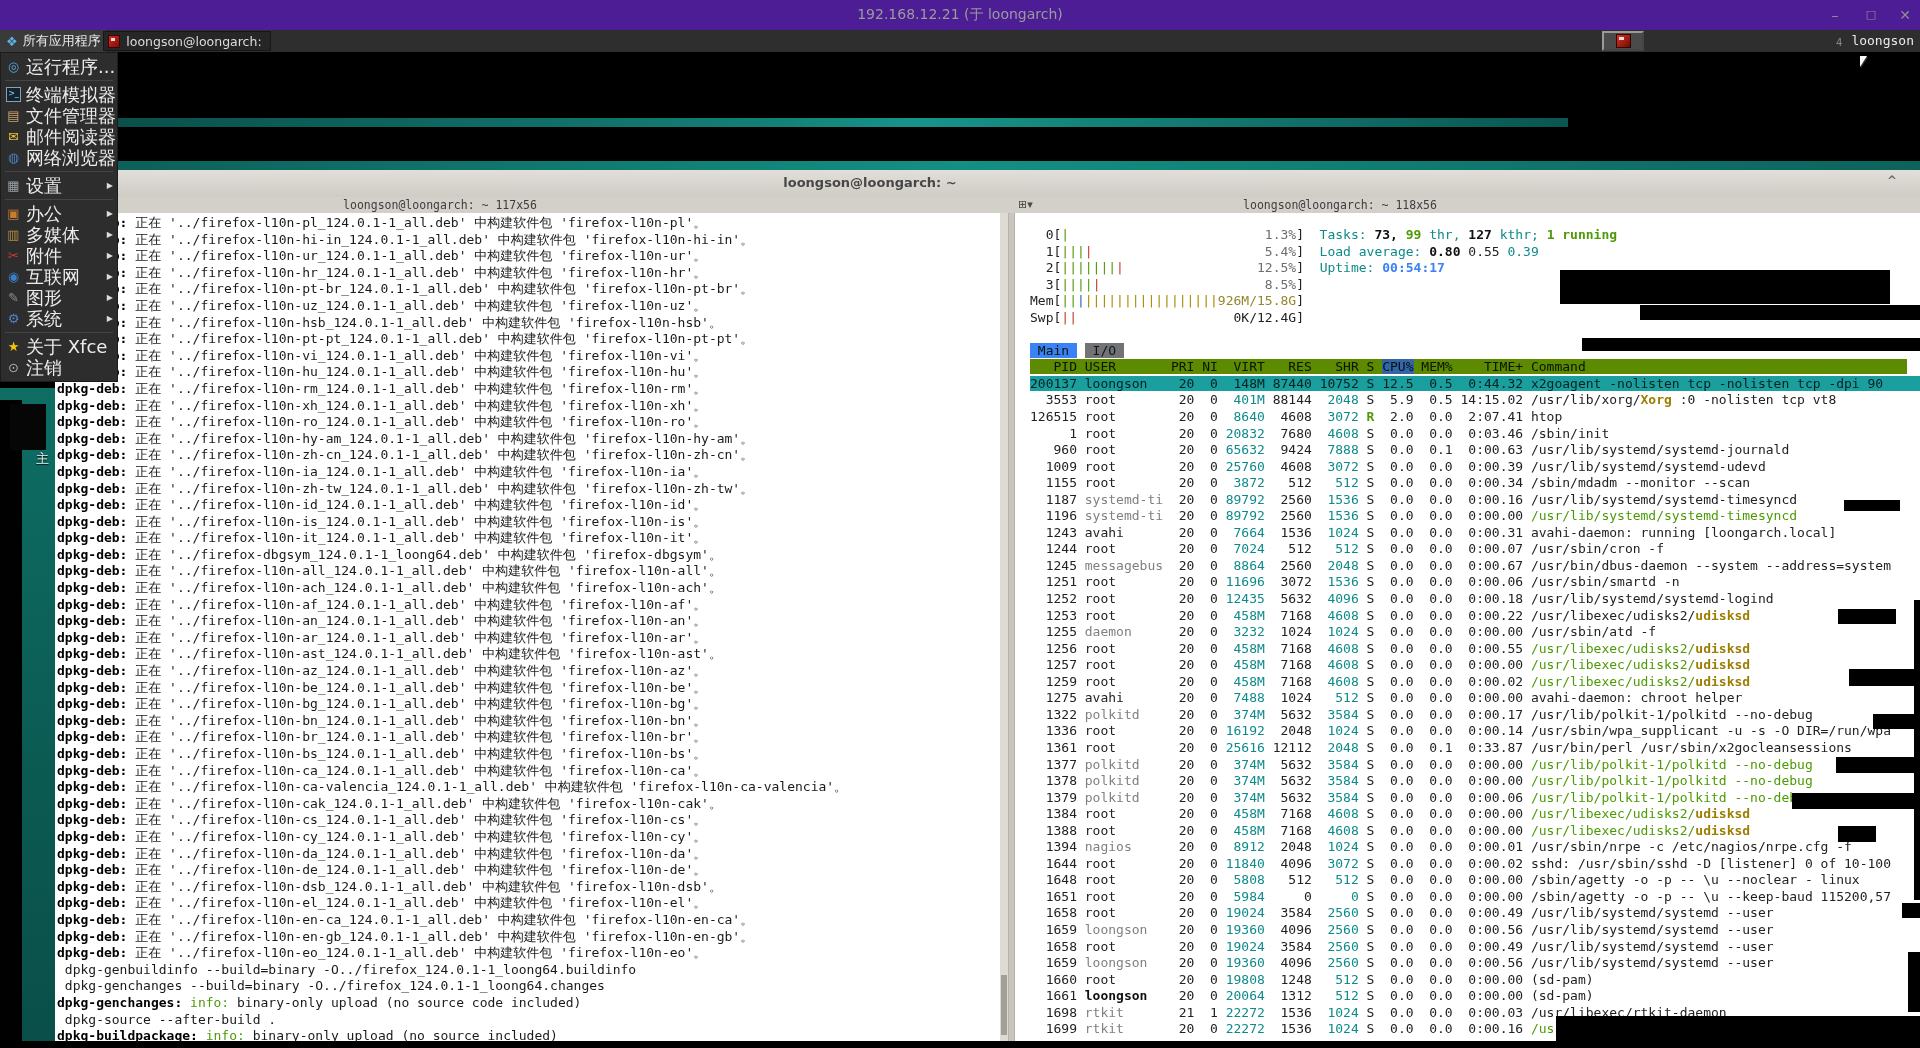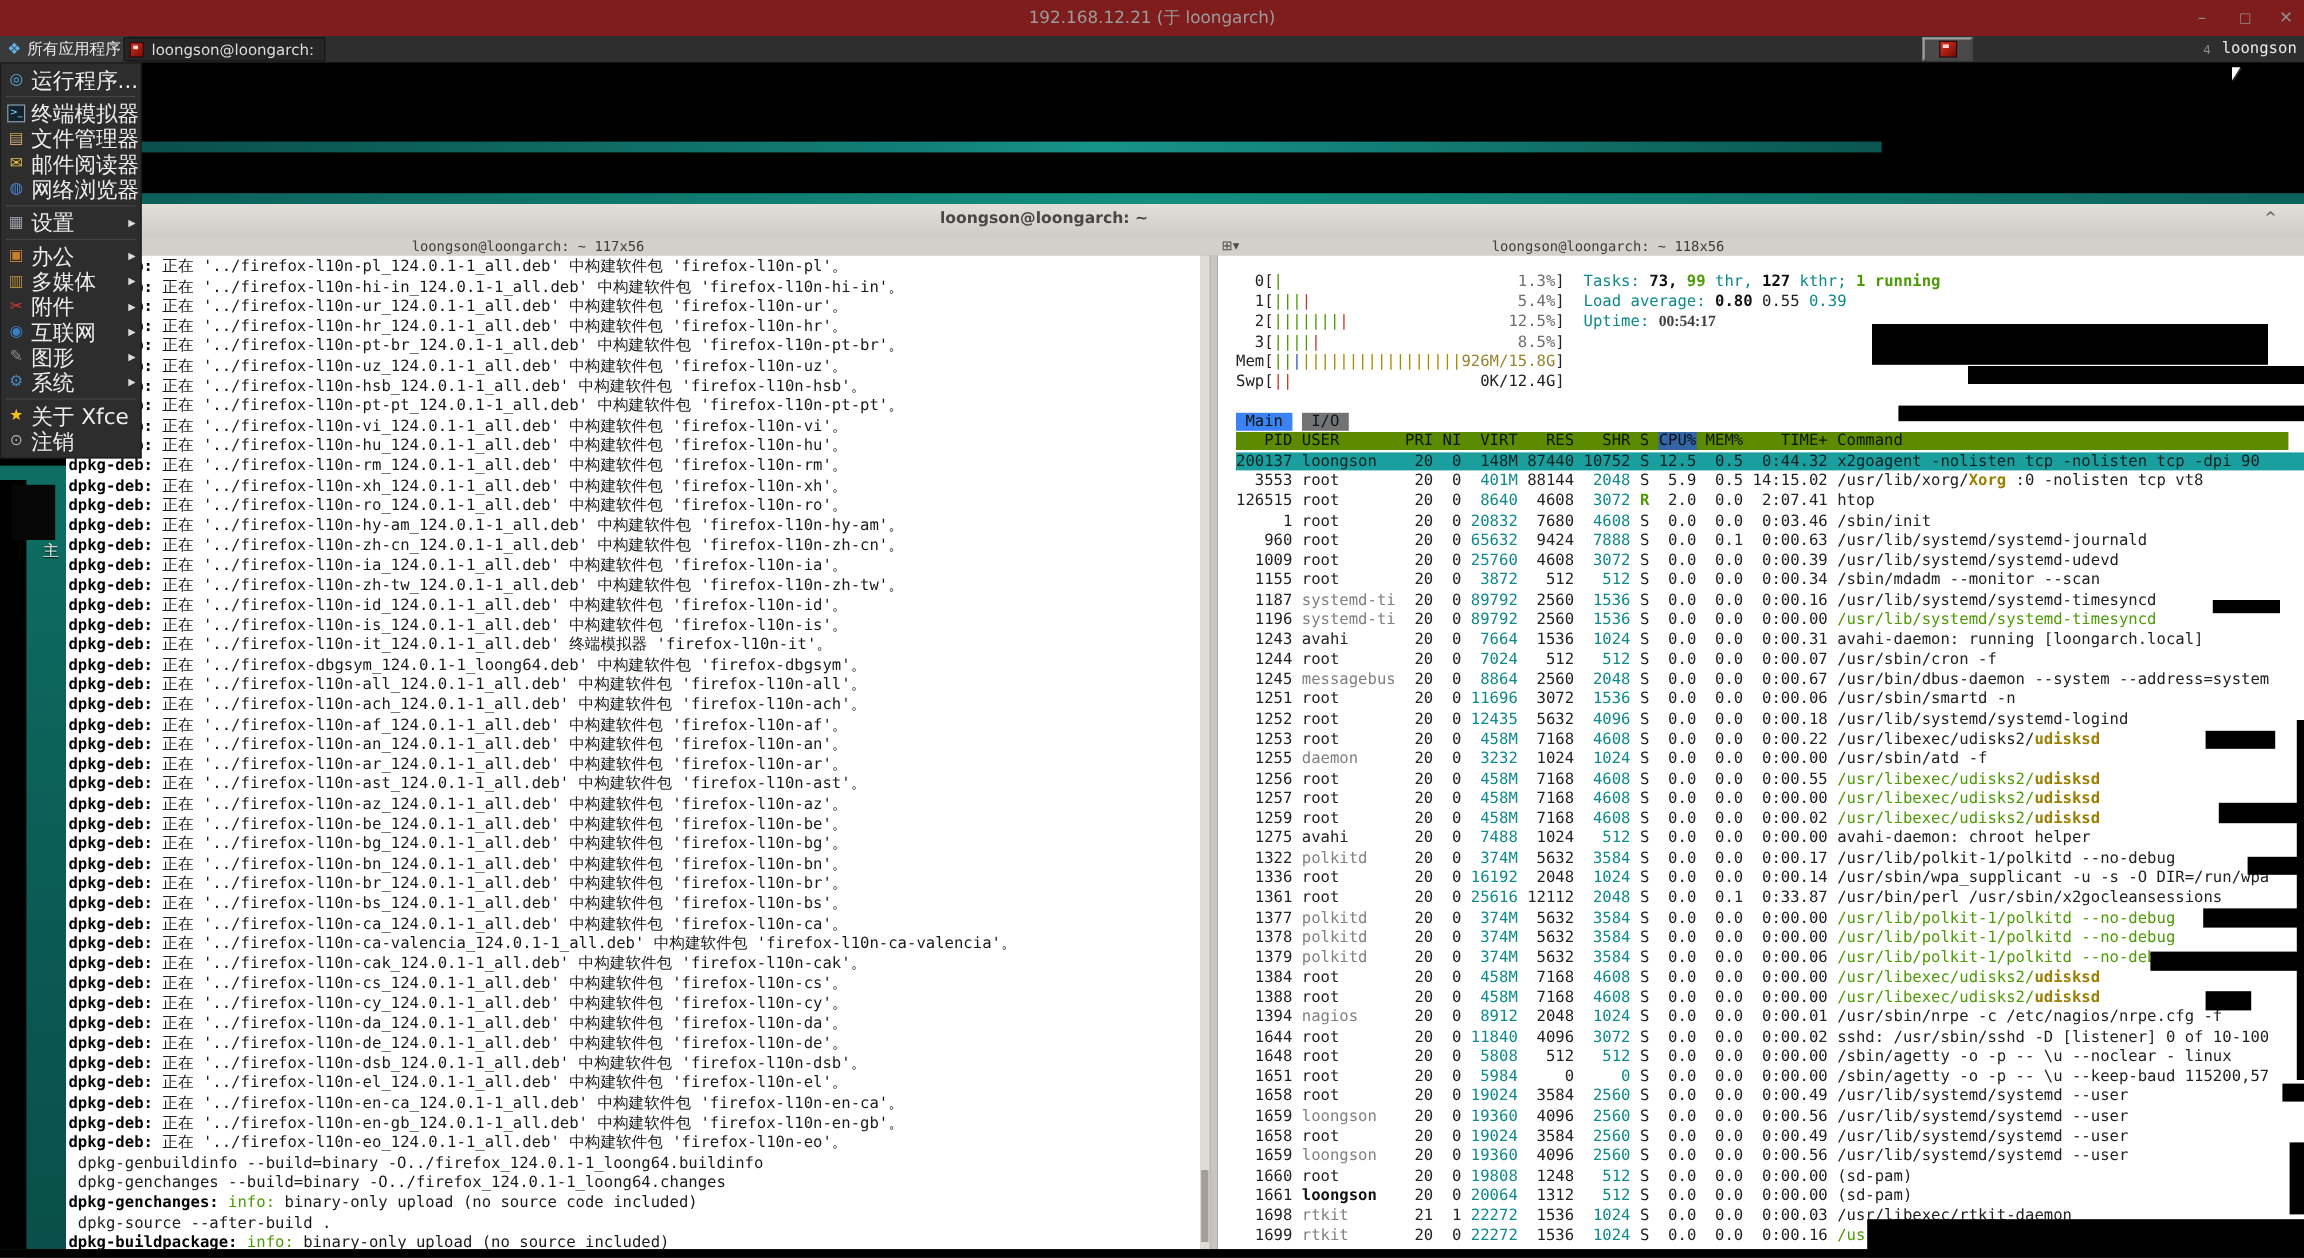--- a/index.html
+++ b/index.html
@@ -1,19 +1,19 @@
 <!DOCTYPE html>
 <html><head>
 <meta charset="utf-8">
 <style>
   html,body{margin:0;padding:0;background:#000;}
   .screen{position:relative;width:1920px;height:1048px;overflow:hidden;background:#000;
           font-family:"DejaVu Sans",sans-serif;}
   
-  .rv-titlebar{position:absolute;left:0;top:0;width:1920px;height:30px;background:#7f1d1d;
+  .rv-titlebar{position:absolute;left:0;top:0;width:1920px;height:30px;background:#4c1d95;
                border-bottom:1px solid #d9d7d3;}
   .rv-title{position:absolute;left:0;right:0;top:6px;text-align:center;color:#9b9b9b;font-size:14px;}
   .rv-btn{position:absolute;top:4px;width:26px;height:22px;text-align:center;color:#8f8f8f;
           font-size:14px;line-height:22px;cursor:default;}
   .rv-min{left:1822px;} .rv-max{left:1858px;font-size:11px;} .rv-close{left:1892px;}
   
   .panel{position:absolute;left:0;top:30px;width:1920px;height:22px;background:#2e2e2e;}
   .apps-btn{position:absolute;left:0;top:0;height:22px;padding:0 6px;display:flex;align-items:center;
             gap:5px;background:#3a3a3a;border-right:1px solid #1d1d1d;}
   .apps-icon{color:#5fb2e6;font-size:13px;line-height:13px;}
@@ -64,21 +64,21 @@
                 border-left:1px solid #b7b3ac;border-right:1px solid #b7b3ac;box-sizing:border-box;}
   .pane-right{position:absolute;left:960px;top:43px;width:905px;height:828px;background:#ffffff;overflow:hidden;}
   
   pre.term{margin:0;font-family:"DejaVu Sans Mono","Liberation Mono",monospace;font-size:13px;
            line-height:16.6px;color:#1a1a1a;white-space:pre;}
   #dpkg-pre{padding:2px 0 0 2px;}
   #htop-pre{padding:14px 0 0 15px;line-height:16.55px;}
   .pb{font-weight:bold;color:#000;}
   .ginfo{color:#4e9a06;}
   
-  .t{color:#0e8a8a;} .tb{color:#404040;font-weight:bold;font-family:Liberation Serif, serif;}
+  .t{color:#0e8a8a;} .tb{color:#3b82f6;font-weight:bold;}
   .g{color:#4e9a06;} .gb{color:#4e9a06;font-weight:bold;}
   .y{color:#9c7e00;font-weight:bold;}
   .dk{color:#222;} .dkb{color:#111;font-weight:bold;}
   .dim{color:#818181;}
   .tick-g{color:#4e9a06;} .tick-r{color:#c23a2b;} .tick-b{color:#2c5fa8;}
   .tick-y{color:#a98b00;} .meter-txt{color:#97852d;} .pct{color:#6e6e6e;}
   .tab-main{background:#3b82f6;color:#0c1400;}
   .tab-io{background:#737373;color:#0a1526;}
   .hdr{background:#5c8a00;color:#0c1400;}
   .hdr-sort{background:#3465a4;color:#061018;}
@@ -171,21 +171,21 @@
 <span class="pb">dpkg-deb:</span><span> 正在 '../firefox-l10n-hu_124.0.1-1_all.deb' 中构建软件包 'firefox-l10n-hu'。</span>
 <span class="pb">dpkg-deb:</span><span> 正在 '../firefox-l10n-rm_124.0.1-1_all.deb' 中构建软件包 'firefox-l10n-rm'。</span>
 <span class="pb">dpkg-deb:</span><span> 正在 '../firefox-l10n-xh_124.0.1-1_all.deb' 中构建软件包 'firefox-l10n-xh'。</span>
 <span class="pb">dpkg-deb:</span><span> 正在 '../firefox-l10n-ro_124.0.1-1_all.deb' 中构建软件包 'firefox-l10n-ro'。</span>
 <span class="pb">dpkg-deb:</span><span> 正在 '../firefox-l10n-hy-am_124.0.1-1_all.deb' 中构建软件包 'firefox-l10n-hy-am'。</span>
 <span class="pb">dpkg-deb:</span><span> 正在 '../firefox-l10n-zh-cn_124.0.1-1_all.deb' 中构建软件包 'firefox-l10n-zh-cn'。</span>
 <span class="pb">dpkg-deb:</span><span> 正在 '../firefox-l10n-ia_124.0.1-1_all.deb' 中构建软件包 'firefox-l10n-ia'。</span>
 <span class="pb">dpkg-deb:</span><span> 正在 '../firefox-l10n-zh-tw_124.0.1-1_all.deb' 中构建软件包 'firefox-l10n-zh-tw'。</span>
 <span class="pb">dpkg-deb:</span><span> 正在 '../firefox-l10n-id_124.0.1-1_all.deb' 中构建软件包 'firefox-l10n-id'。</span>
 <span class="pb">dpkg-deb:</span><span> 正在 '../firefox-l10n-is_124.0.1-1_all.deb' 中构建软件包 'firefox-l10n-is'。</span>
-<span class="pb">dpkg-deb:</span><span> 正在 '../firefox-l10n-it_124.0.1-1_all.deb' 终端模拟器 'firefox-l10n-it'。</span>
+<span class="pb">dpkg-deb:</span><span> 正在 '../firefox-l10n-it_124.0.1-1_all.deb' 中构建软件包 'firefox-l10n-it'。</span>
 <span class="pb">dpkg-deb:</span><span> 正在 '../firefox-dbgsym_124.0.1-1_loong64.deb' 中构建软件包 'firefox-dbgsym'。</span>
 <span class="pb">dpkg-deb:</span><span> 正在 '../firefox-l10n-all_124.0.1-1_all.deb' 中构建软件包 'firefox-l10n-all'。</span>
 <span class="pb">dpkg-deb:</span><span> 正在 '../firefox-l10n-ach_124.0.1-1_all.deb' 中构建软件包 'firefox-l10n-ach'。</span>
 <span class="pb">dpkg-deb:</span><span> 正在 '../firefox-l10n-af_124.0.1-1_all.deb' 中构建软件包 'firefox-l10n-af'。</span>
 <span class="pb">dpkg-deb:</span><span> 正在 '../firefox-l10n-an_124.0.1-1_all.deb' 中构建软件包 'firefox-l10n-an'。</span>
 <span class="pb">dpkg-deb:</span><span> 正在 '../firefox-l10n-ar_124.0.1-1_all.deb' 中构建软件包 'firefox-l10n-ar'。</span>
 <span class="pb">dpkg-deb:</span><span> 正在 '../firefox-l10n-ast_124.0.1-1_all.deb' 中构建软件包 'firefox-l10n-ast'。</span>
 <span class="pb">dpkg-deb:</span><span> 正在 '../firefox-l10n-az_124.0.1-1_all.deb' 中构建软件包 'firefox-l10n-az'。</span>
 <span class="pb">dpkg-deb:</span><span> 正在 '../firefox-l10n-be_124.0.1-1_all.deb' 中构建软件包 'firefox-l10n-be'。</span>
 <span class="pb">dpkg-deb:</span><span> 正在 '../firefox-l10n-bg_124.0.1-1_all.deb' 中构建软件包 'firefox-l10n-bg'。</span>

